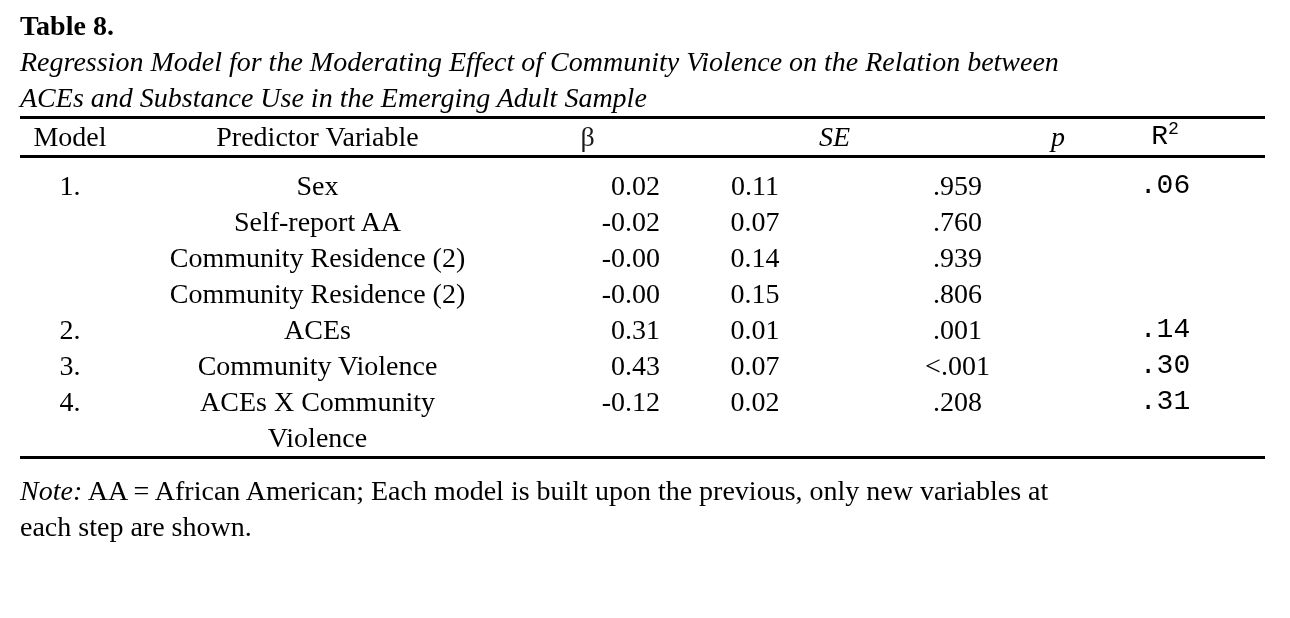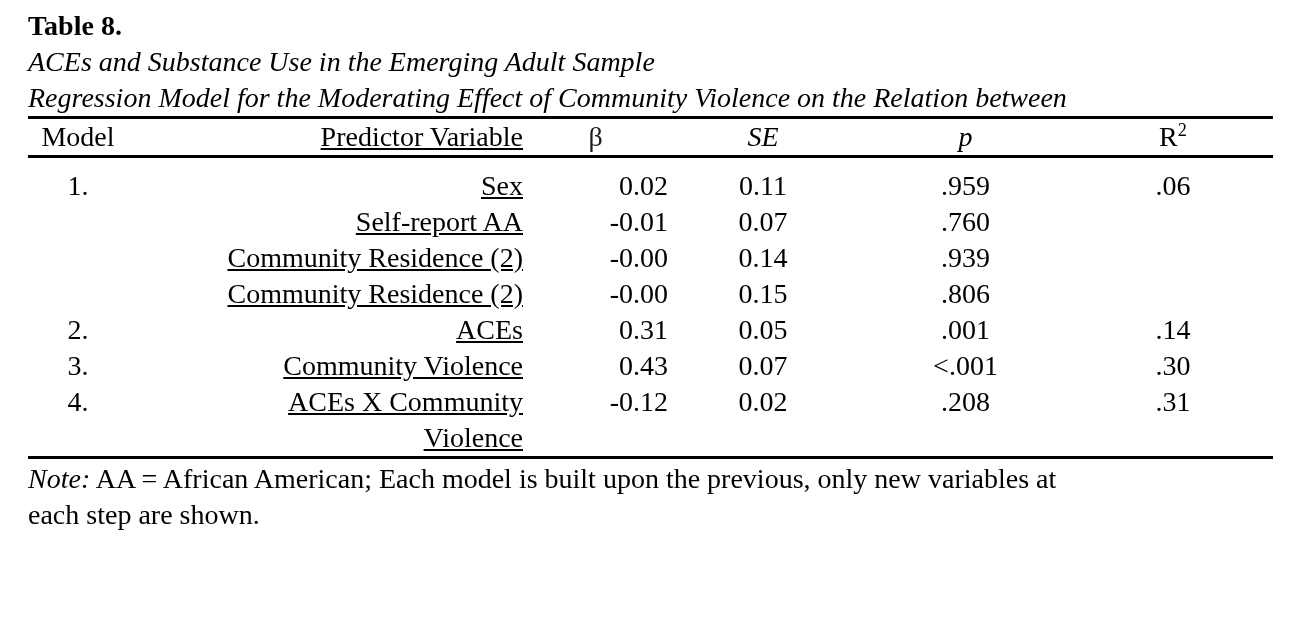--- a/index.html
+++ b/index.html
@@ -10,21 +10,21 @@
   body {
     width: 1290px;
     height: 618px;
     color: #000000;
     font-family: "Liberation Serif", serif;
     font-size: 28px;
     line-height: 36px;
     overflow: hidden;
   }
   .page {
-    padding: 8px 23px 0 28px;
+    padding: 8px 23px 0 20px;
   }
   .table-title {
     font-weight: bold;
   }
   .table-caption {
     font-style: italic;
   }
   table.stats-table {
     border-collapse: collapse;
     table-layout: fixed;
@@ -38,60 +38,59 @@
     font-weight: normal;
   }
   thead th {
     font-weight: bold;
     border-bottom: 3px solid #000;
     height: 33px;
     vertical-align: middle;
   }
   thead th.col-beta { font-weight: normal; color: #1a1a1a; }
   thead th.col-se,
-  thead th.col-p { font-style: italic; }
+  thead th.col-p { font-style: italic; text-align: right; }
   tbody td {
     height: 36px;
     vertical-align: top;
   }
   tbody tr.first-row td { padding-top: 10px; }
   .col-model { text-align: center; }
   th.col-predictor, td.col-predictor {
-    text-align: right;
+    text-align: center;
     padding-left: 28px;
     white-space: pre-line;
-    text-decoration: underline;
   }
   td.col-beta { text-align: right; padding-right: 38px; }
   th.col-beta { text-align: center; }
   .col-se { text-align: center; }
   .col-p { text-align: center; }
-  .col-r2 { text-align: center; }
+  .col-r2 { text-align: center; font-family: Liberation Mono, monospace; }
   .bold { font-weight: bold; }
   sup.rsup {
     font-size: 0.65em;
     vertical-align: super;
     line-height: 0;
   }
   .note {
-    margin-top: 2px;
+    margin-top: 14px;
     width: 1245px;
   }
   .note .note-prefix { font-style: italic; }
 </style>
 </head>
 <body>
 
 <div class="page">
 
   <div class="table-title">Table 8.</div>
 
   <div class="table-caption">
+    <div>Regression Model for the Moderating Effect of Community Violence on the Relation between</div>
     <div>ACEs and Substance Use in the Emerging Adult Sample</div>
-    <div>Regression Model for the Moderating Effect of Community Violence on the Relation between</div>
   </div>
 
   <table class="stats-table">
     <colgroup>
       <col style="width:100px">
       <col style="width:395px">
       <col style="width:145px">
       <col style="width:190px">
       <col style="width:215px">
       <col style="width:200px">
@@ -111,21 +110,21 @@
         <td class="col-model">1.</td>
         <td class="col-predictor">Sex</td>
         <td class="col-beta">0.02</td>
         <td class="col-se">0.11</td>
         <td class="col-p">.959</td>
         <td class="col-r2">.06</td>
       </tr>
       <tr>
         <td class="col-model"></td>
         <td class="col-predictor">Self-report AA</td>
-        <td class="col-beta">-0.01</td>
+        <td class="col-beta">-0.02</td>
         <td class="col-se">0.07</td>
         <td class="col-p">.760</td>
         <td class="col-r2"></td>
       </tr>
       <tr>
         <td class="col-model"></td>
         <td class="col-predictor">Community Residence (2)</td>
         <td class="col-beta">-0.00</td>
         <td class="col-se">0.14</td>
         <td class="col-p">.939</td>
@@ -136,21 +135,21 @@
         <td class="col-predictor">Community Residence (2)</td>
         <td class="col-beta">-0.00</td>
         <td class="col-se">0.15</td>
         <td class="col-p">.806</td>
         <td class="col-r2"></td>
       </tr>
       <tr>
         <td class="col-model">2.</td>
         <td class="col-predictor">ACEs</td>
         <td class="col-beta">0.31</td>
-        <td class="col-se">0.05</td>
+        <td class="col-se">0.01</td>
         <td class="col-p bold">.001</td>
         <td class="col-r2">.14</td>
       </tr>
       <tr>
         <td class="col-model">3.</td>
         <td class="col-predictor">Community Violence</td>
         <td class="col-beta">0.43</td>
         <td class="col-se">0.07</td>
         <td class="col-p bold">&lt;.001</td>
         <td class="col-r2">.30</td>

